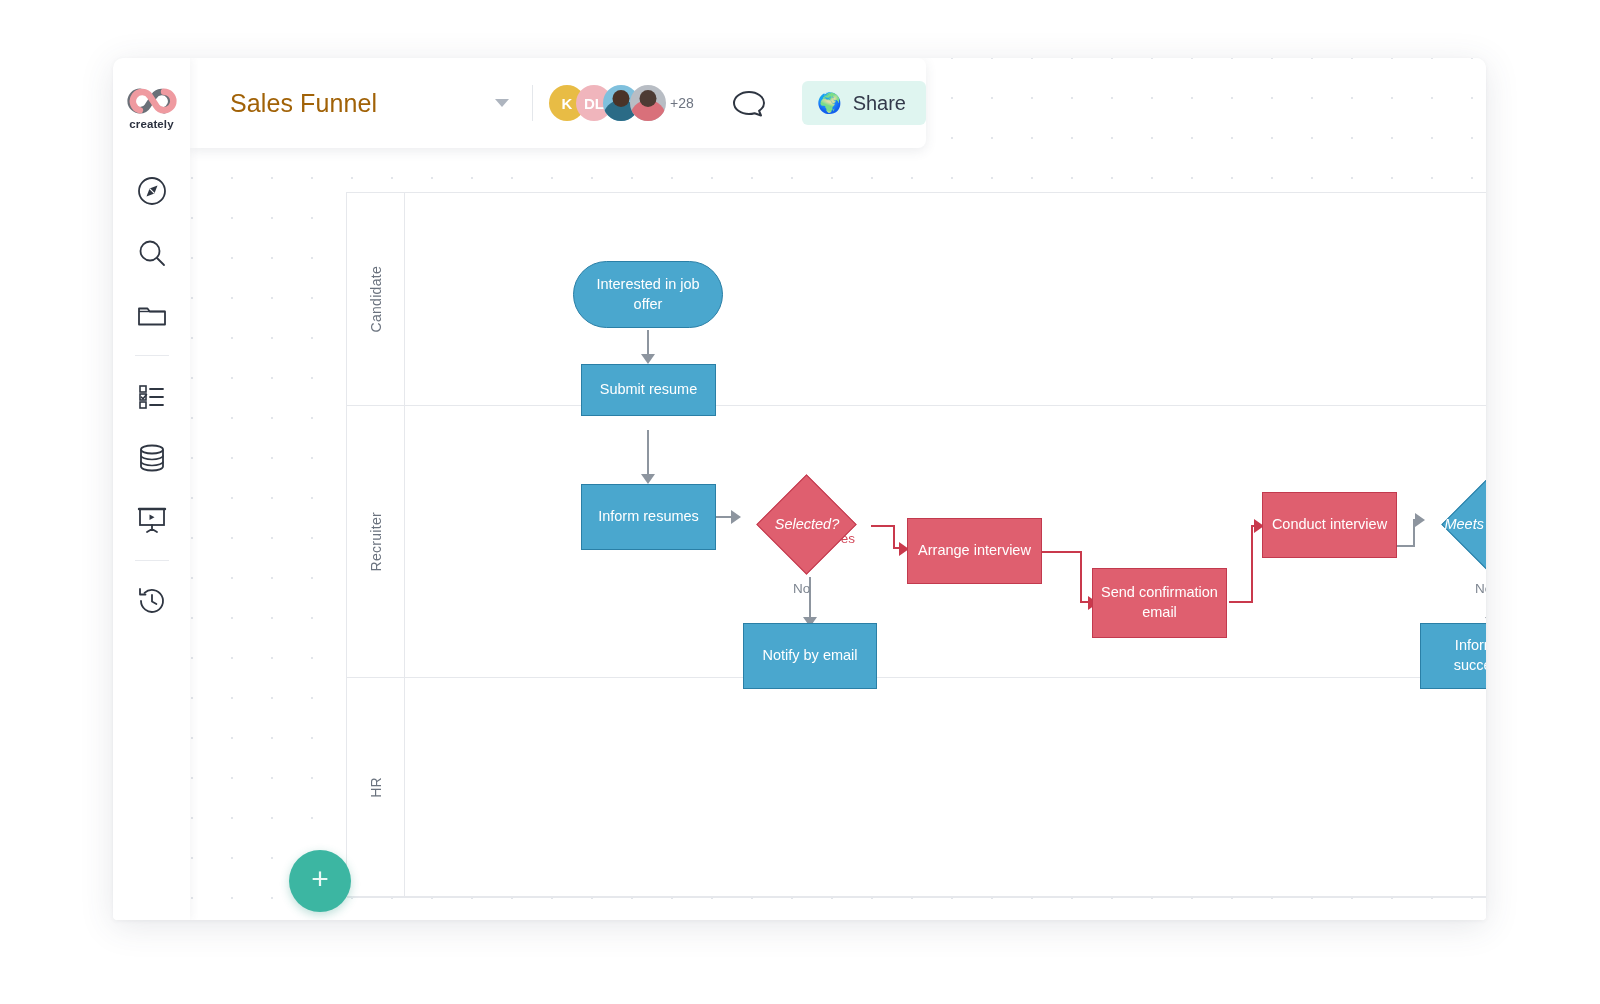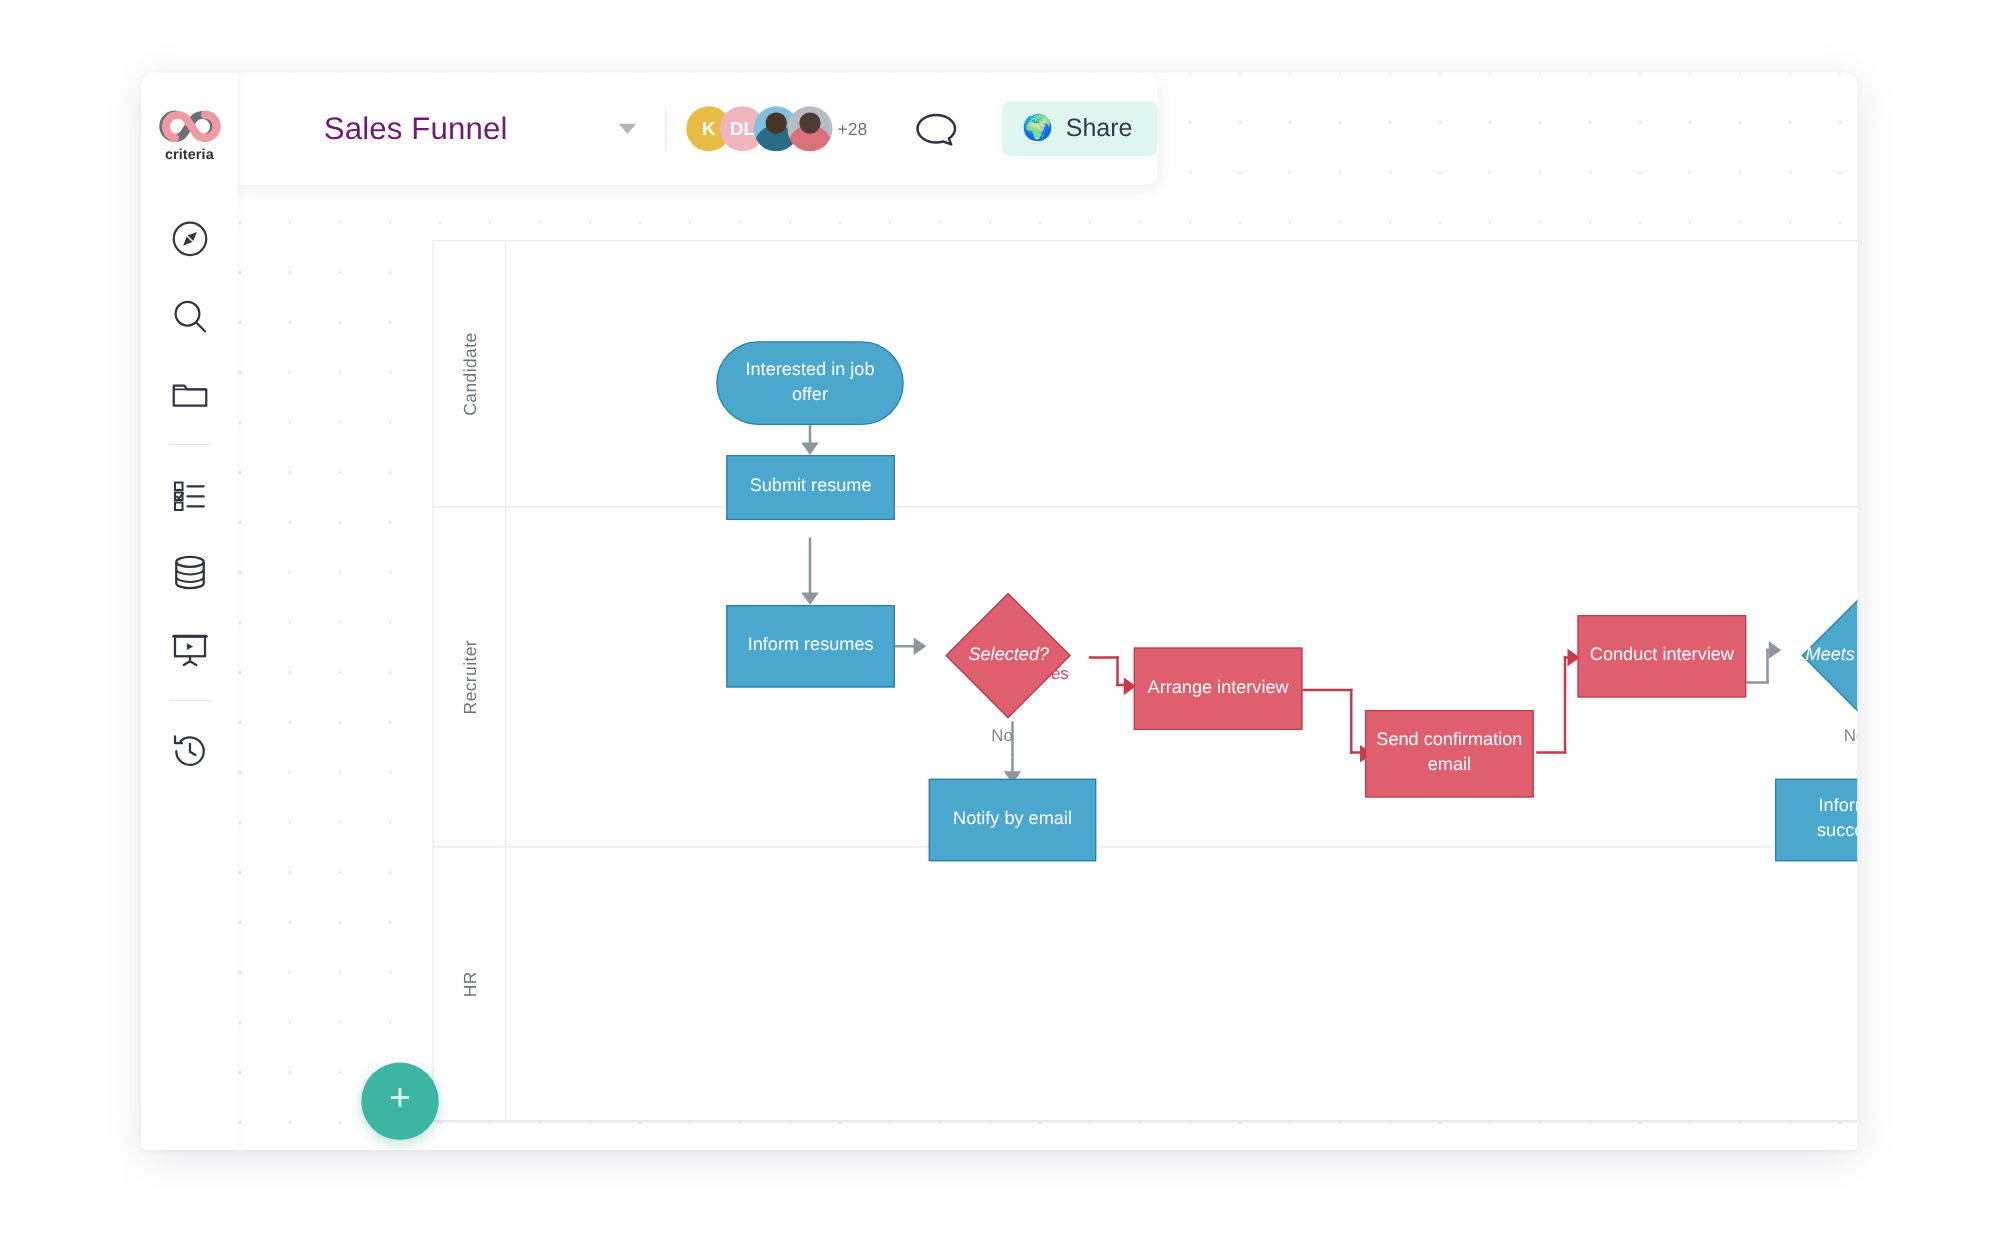--- a/index.html
+++ b/index.html
@@ -66,23 +66,23 @@
     width: 736px; height: 90px;
     background: #ffffff;
     border-radius: 0 8px 8px 0;
     box-shadow: 0 3px 12px rgba(60,70,90,0.10);
     display: flex;
     align-items: center;
     z-index: 5;
   }
   .doc-title {
     font-size: 25px;
-    color: #701a75;
+    color: #a16207;
     font-weight: 400;
-    margin-left: 69px;
+    margin-left: 40px;
     letter-spacing: 0.1px;
     white-space: nowrap;
     font-family: "Liberation Sans", sans-serif;
   }
   .title-caret {
     margin-left: auto;
     margin-right: 0px;
     width: 26px; height: 26px;
     display:flex; align-items:center; justify-content:center;
     cursor: pointer;
@@ -330,21 +330,21 @@
       <div class="arrow arr-right-red" style="left:907px; top:326px;"></div>
 
       <div class="conn" style="left:1050px; top:352px; width:18px; height:2px;"></div>
       <div class="conn" style="left:1066px; top:326px; width:2px; height:28px;"></div>
       <div class="conn" style="left:1066px; top:326px; width:6px; height:2px;"></div>
       <div class="arrow arr-right" style="left:1068px; top:320px;"></div>
 
       <div class="arrow arr-right" style="left:1138px; top:424px; border-left-color:transparent; border-top:10px solid #8d959f; border-left:7px solid transparent; border-right:7px solid transparent; border-bottom:none;"></div>
       <div class="edge-label" style="left:1128px; top:388px;">No</div>
 
-      <div class="node n-blue n-term" style="left:226px; top:80px; width:150px; height:67px;">
+      <div class="node n-blue n-term" style="left:226px; top:68px; width:150px; height:67px;">
         <span>Interested in job offer</span>
       </div>
 
       <div class="node n-blue" style="left:234px; top:171px; width:135px; height:52px;">
         <span>Submit resume</span>
       </div>
 
       <div class="node n-blue" style="left:234px; top:291px; width:135px; height:66px;">
         <span>Inform resumes</span>
       </div>
@@ -420,21 +420,21 @@
     </div>
   </div>
 
   <div class="rail">
 
     <div class="brand">
       <svg class="brand-mark" viewBox="0 0 56 28" fill="none" aria-hidden="true">
         <path d="M15 4a10 10 0 1 0 0 20 10 10 0 0 0 8.5-4.8L30 9.2A10 10 0 1 1 41 24" stroke="#6a7078" stroke-width="7" stroke-linecap="round" fill="none"></path>
         <path d="M41 4a10 10 0 1 1 0 20 10 10 0 0 1-8.5-4.8L26 9.2A10 10 0 1 0 15 24" stroke="#ef9aa0" stroke-width="7" stroke-linecap="round" fill="none"></path>
       </svg>
-      <div class="brand-word">criteria</div>
+      <div class="brand-word">creately</div>
     </div>
 
     <div class="rail-items">
 
       <div class="rail-btn">
         <svg width="32" height="32" viewBox="0 0 32 32" aria-hidden="true">
           <circle cx="16" cy="16" r="13" stroke="#2f3642" stroke-width="1.8" fill="none"></circle>
           <path d="M21.5 10.5 13.6 13.6 10.5 21.5 18.4 18.4z" fill="#2f3642"></path>
           <path d="M13.6 13.6 18.4 18.4" stroke="#ffffff" stroke-width="1.2"></path>
         </svg>

